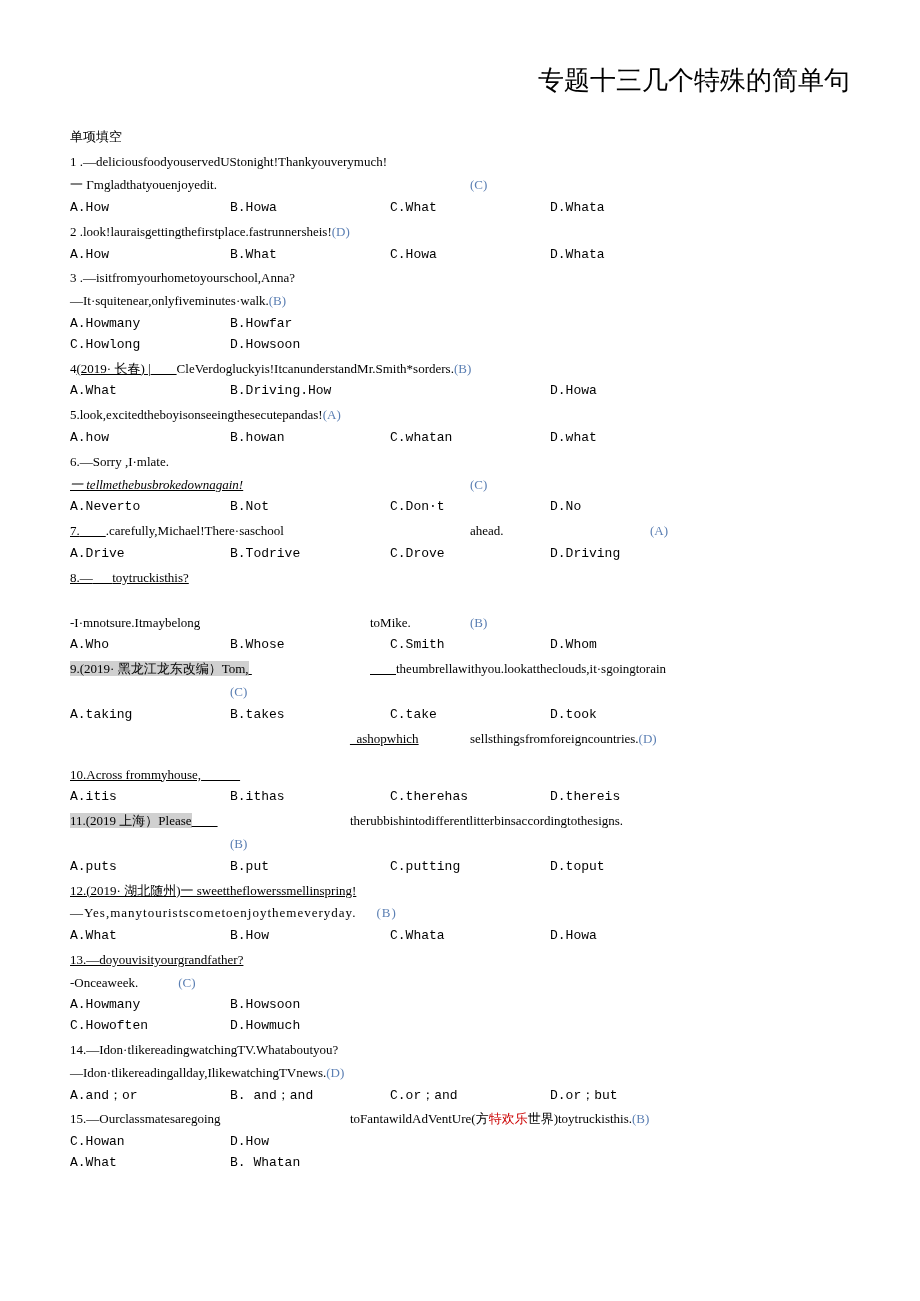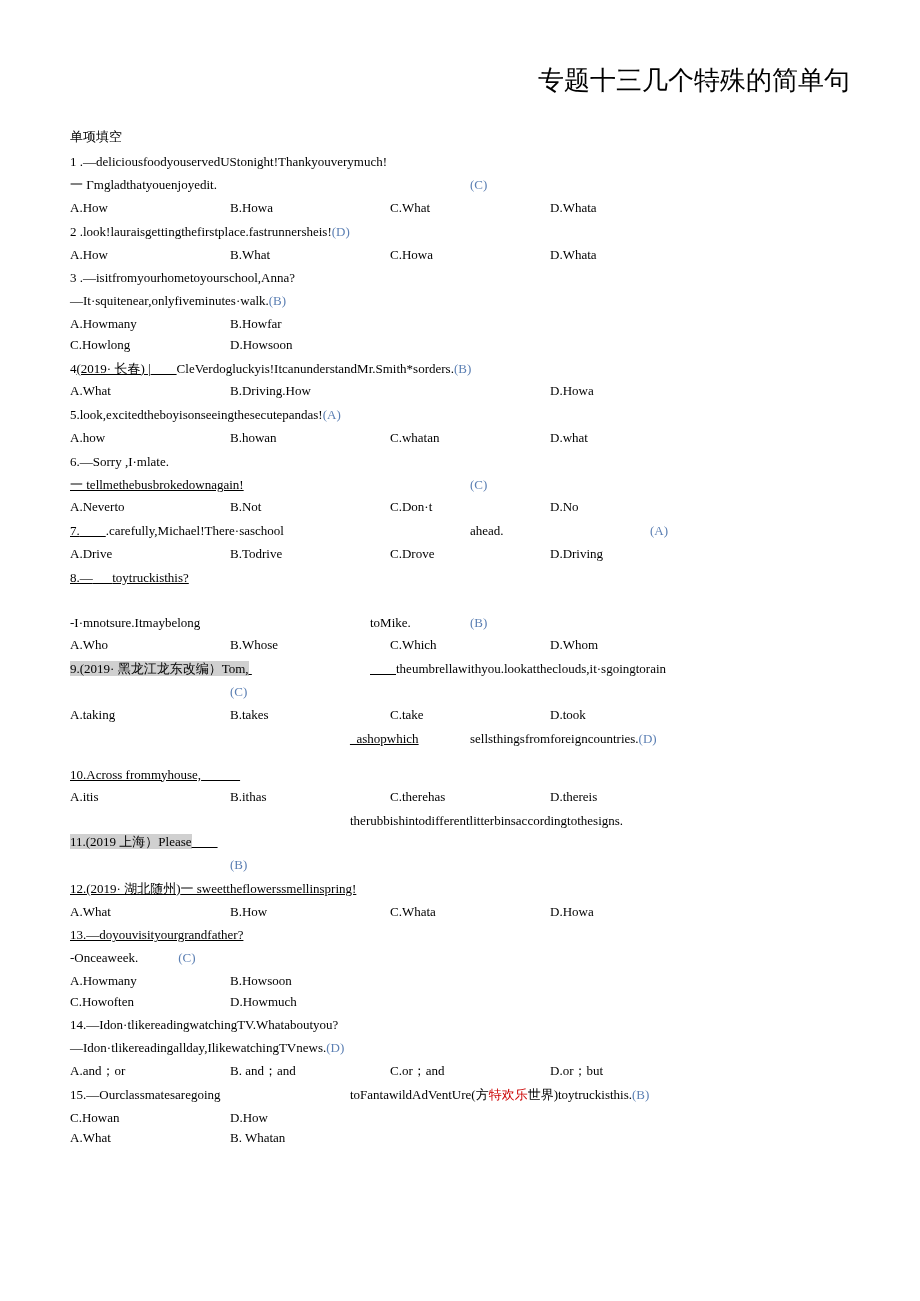--- a/index.html
+++ b/index.html
@@ -25,20 +25,21 @@
   }
   .question-block {
     margin-bottom: 3px;
   }
   .question-line {
     margin: 2px 0;
   }
   .options-row {
     display: flex;
     margin: 0 0;
+    font-family: Liberation Mono, monospace;
   }
   .opt {
     width: 160px;
     flex-shrink: 0;
   }
   .answer {
     color: #5b7fb3;
   }
   .red {
     color: #c00;
@@ -118,21 +119,21 @@
     <span class="opt">A.how</span>
     <span class="opt">B.howan</span>
     <span class="opt">C.whatan</span>
     <span class="opt">D.what</span>
   </div>
 </div>
 
 <div class="question-block">
   <div class="question-line"><span>6.—Sorry ,I·mlate.</span></div>
   <div class="question-line" style="display:flex;">
-    <span style="width:400px;"><span class="underline">一   tellmethebusbrokedownagain!</span></span>
+    <span style="width:400px;font-style:italic;"><span class="underline">一   tellmethebusbrokedownagain!</span></span>
     <span class="answer">(C)</span>
   </div>
   <div class="options-row">
     <span class="opt">A.Neverto</span>
     <span class="opt">B.Not</span>
     <span class="opt">C.Don·t</span>
     <span class="opt">D.No</span>
   </div>
 </div>
 
@@ -153,21 +154,21 @@
 <div class="question-block">
   <div class="question-line"><span class="underline">8.—</span><span class="underline">&nbsp;&nbsp;&nbsp;&nbsp;&nbsp;&nbsp;</span><span class="underline">toytruckisthis?</span></div>
   <div class="question-line" style="display:flex;margin-top:24px;">
     <span style="width:300px;">-I·mnotsure.Itmaybelong</span>
     <span style="width:100px;">toMike.</span>
     <span class="answer">(B)</span>
   </div>
   <div class="options-row">
     <span class="opt">A.Who</span>
     <span class="opt">B.Whose</span>
-    <span class="opt">C.Which</span>
+    <span class="opt">C.Smith</span>
     <span class="opt">D.Whom</span>
   </div>
 </div>
 
 <div class="question-block">
   <div class="question-line" style="display:flex;">
     <span style="width:300px;"><span class="highlight">9.(2019· 黑龙江龙东改编）Tom,</span><span class="underline">&nbsp;</span></span>
     <span><span class="underline">&nbsp;&nbsp;&nbsp;&nbsp;&nbsp;&nbsp;&nbsp;&nbsp;</span><span>theumbrellawithyou.lookattheclouds,it·sgoingtorain</span></span>
   </div>
   <div class="question-line" style="padding-left:160px;"><span class="answer">(C)</span></div>
@@ -189,28 +190,35 @@
   <div class="options-row">
     <span class="opt">A.itis</span>
     <span class="opt">B.ithas</span>
     <span class="opt">C.therehas</span>
     <span class="opt">D.thereis</span>
   </div>
 </div>
 
 <div class="question-block">
   <div class="question-line" style="display:flex;">
-    <span style="width:280px;margin-top:21px;"><span class="highlight">11.(2019 上海）Please</span><span class="underline">&nbsp;&nbsp;&nbsp;&nbsp;&nbsp;&nbsp;&nbsp;&nbsp;</span></span>
+    <span style="width:280px;"><span class="highlight">11.(2019 上海）Please</span><span class="underline">&nbsp;&nbsp;&nbsp;&nbsp;&nbsp;&nbsp;&nbsp;&nbsp;</span></span>
     <span>therubbishintodifferentlitterbinsaccordingtothesigns.</span>
   </div>
   <div class="question-line" style="padding-left:160px;"><span class="answer">(B)</span></div>
+  <div class="options-row">
+    <span class="opt">A.puts</span>
+    <span class="opt">B.put</span>
+    <span class="opt">C.putting</span>
+    <span class="opt">D.toput</span>
+  </div>
 </div>
 
 <div class="question-block">
   <div class="question-line"><span class="underline">12.(2019· 湖北随州)</span><span class="underline">一 sweettheflowerssmellinspring!</span></div>
+  <div class="question-line mono" style="letter-spacing:1px;"><span>—Yes,manytouristscometoenjoythemeveryday.</span><span class="answer inline-answer">(B)</span></div>
   <div class="options-row">
     <span class="opt">A.What</span>
     <span class="opt">B.How</span>
     <span class="opt">C.Whata</span>
     <span class="opt">D.Howa</span>
   </div>
 </div>
 
 <div class="question-block">
   <div class="question-line"><span class="underline">13.—doyouvisityourgrandfather?</span></div>

